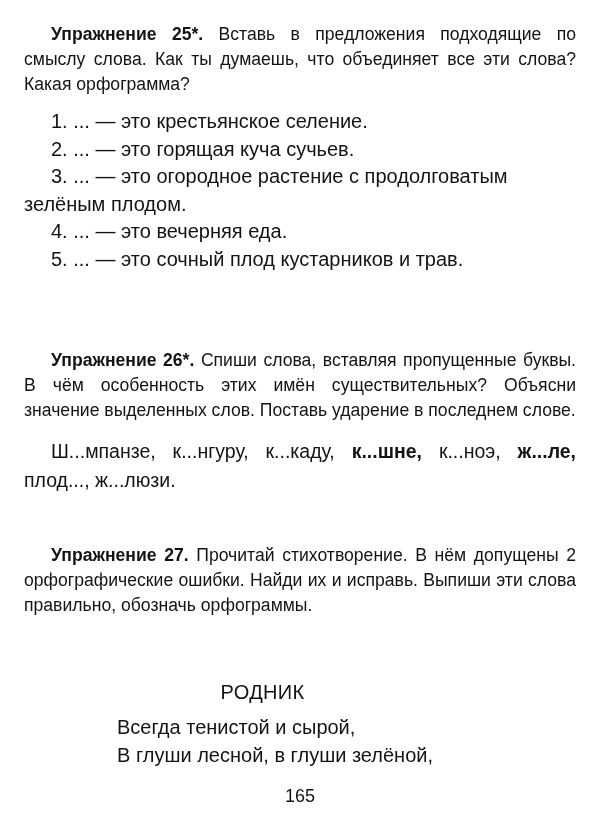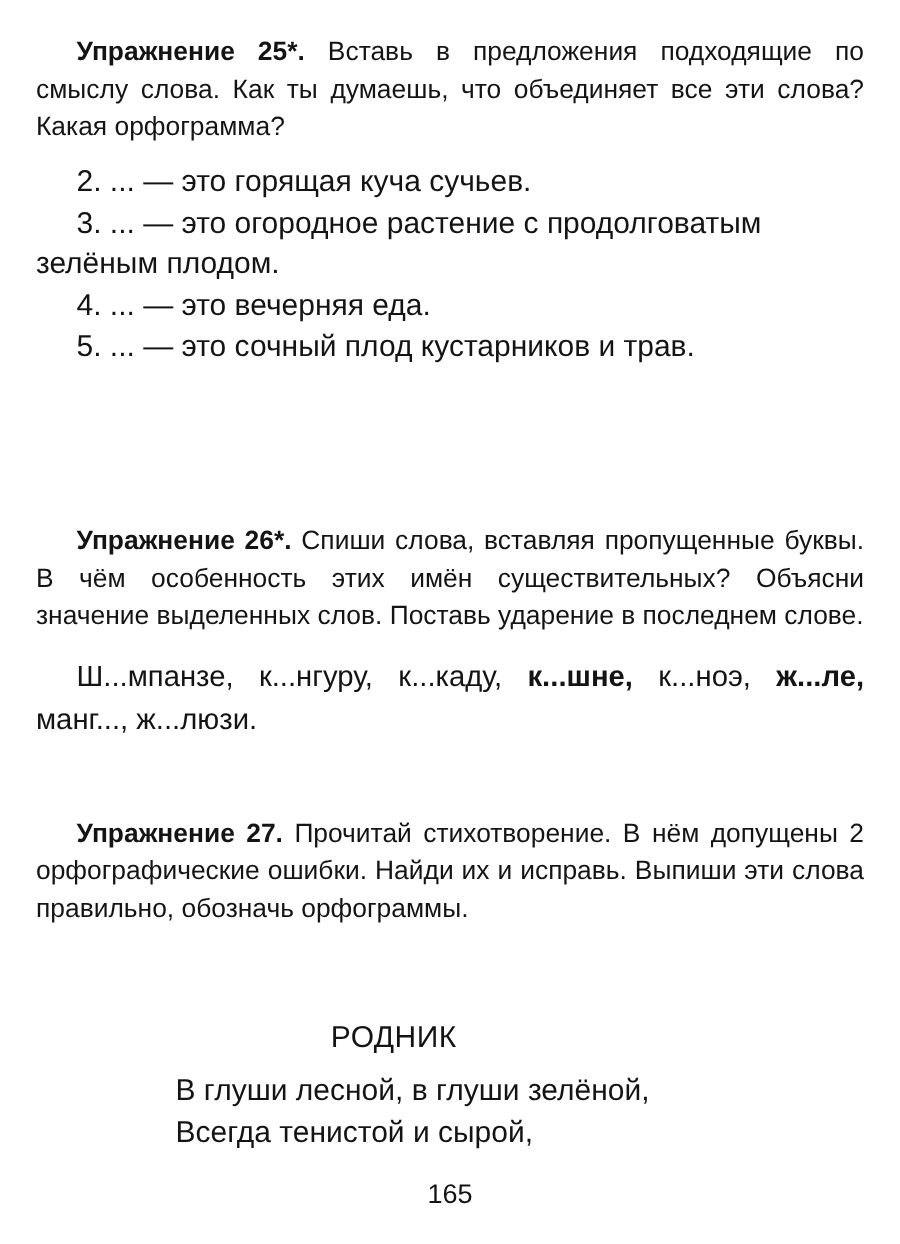--- a/index.html
+++ b/index.html
@@ -30,20 +30,21 @@
 
   <div class="block" style="top:22px;">
     <p class="instr">
       <span class="head">Упражнение 25*.</span>
       <span>Вставь в предложения подходящие по смыслу слова. Как ты думаешь, что объединяет все эти слова? Какая орфограмма?</span>
     </p>
   </div>
 
   <div class="block" style="top:108px;">
     <ul class="list">
+      <li>1. ... — это крестьянское селение.</li>
       <li>2. ... — это горящая куча сучьев.</li>
       <li>3. ... — это огородное растение с продолговатым зелёным плодом.</li>
       <li>4. ... — это вечерняя еда.</li>
       <li>5. ... — это сочный плод кустарников и трав.</li>
     </ul>
   </div>
 
   <div class="block" style="top:322px;margin-top:26px;">
     <p class="instr">
       <span class="head">Упражнение 26*.</span>
@@ -52,32 +53,32 @@
   </div>
 
   <div class="block" style="top:437px;">
     <p class="words">
       <span>Ш...мпанзе,</span>
       <span>к...нгуру,</span>
       <span>к...каду,</span>
       <b>к...шне,</b>
       <span>к...ноэ,</span>
       <b>ж...ле,</b>
-      <span>манг...,</span>
+      <span>плод...,</span>
       <span>ж...люзи.</span>
     </p>
   </div>
 
   <div class="block" style="top:543px;">
     <p class="instr">
       <span class="head">Упражнение 27.</span>
       <span>Прочитай стихотворение. В нём допущены 2 орфографические ошибки. Найди их и исправь. Выпиши эти слова правильно, обозначь орфограммы.</span>
     </p>
   </div>
 
   <div class="poem-title">РОДНИК</div>
   <div class="poem">
+    <div>Всегда тенистой и сырой,</div>
     <div>В глуши лесной, в глуши зелёной,</div>
-    <div>Всегда тенистой и сырой,</div>
   </div>
 
   <div class="pageno">165</div>
 </div>
 
 </body></html>

